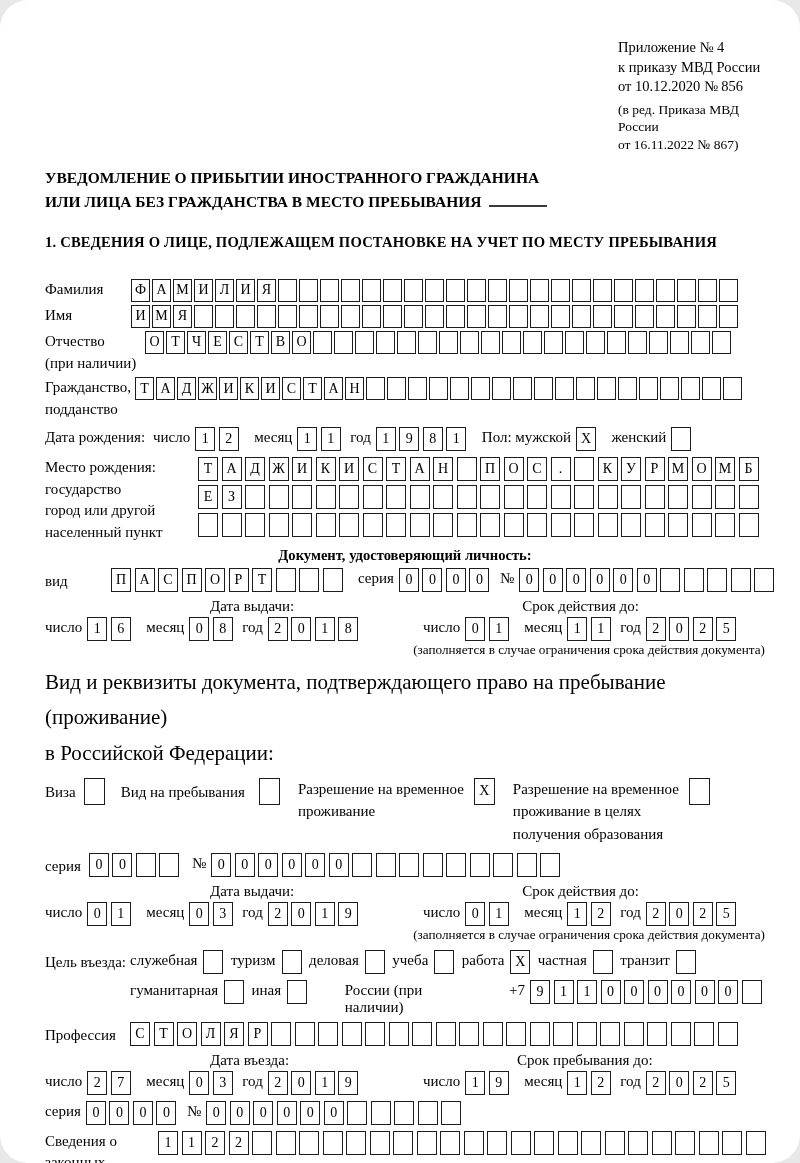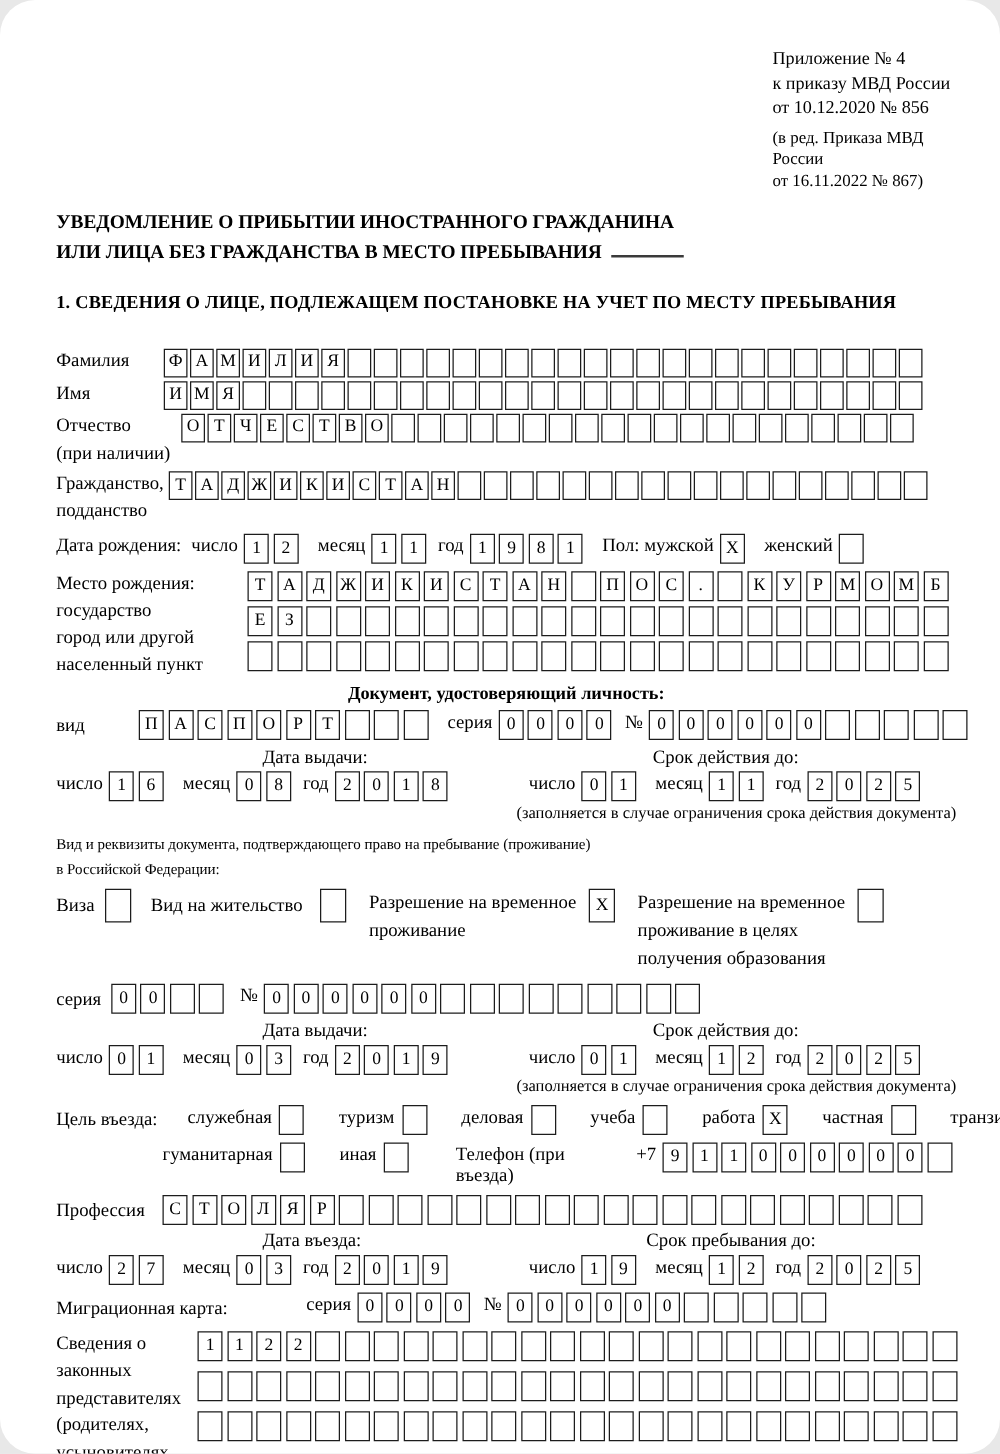--- a/index.html
+++ b/index.html
@@ -32,26 +32,26 @@
   .mb { margin-bottom:4px; } .mb2 { margin-bottom:8px; }
   .dl { font-size:15px; margin:2px 5px 0 12px; }
   .dl.first { margin-left:0; }
   
   .date-heads { display:flex; font-size:15px; margin-top:5px; margin-bottom:2px; }
   .dh1 { margin-left:165px; } .dh2 { margin-left:228px; }
   .date-row { display:flex; }
   .dgroup { display:flex; align-items:flex-start; }
   .dgroup.first { width:378px; }
   .note { text-align:right; font-size:13.2px; margin:1px 0 7px 0; }
-  .para { font-size:12px; line-height:1.7; margin:4px 0 4px 0; }
+  .para { font-size:21px; line-height:1.7; margin:4px 0 4px 0; }
   
   .visa-row { margin-top:6px; margin-bottom:8px; align-items:flex-start; }
   .clbl { text-align:left; font-size:15px; line-height:1.5; margin:0 10px 0 16px; }
   .gap8 { margin-left:8px; } .gap14 { margin-left:14px; }
-  .pp { margin:2px 6px 0 24px; font-size:15px; }
+  .pp { margin:2px 6px 0 4px; font-size:15px; }
   .pp0 { margin:2px 6px 0 0; font-size:15px;text-align:center; }
   .indent { margin-left:85px; }
   .mt6 { margin-top:6px; }
 </style>
 </head>
 <body>
 
 <div class="page">
 
   <div class="hdr">
@@ -423,21 +423,21 @@
   <div class="para">
     <span>Вид и реквизиты документа, подтверждающего право на пребывание (проживание)</span><br>
     <span>в Российской Федерации:</span>
   </div>
 
   <div class="row visa-row">
     <span class="lbl" style="padding-top:4px">Виза</span>
     <span class="cells big gap8">
         <span class="cell"></span>
       </span>
-    <span class="lbl gap14" style="padding-top:4px">Вид на жительство</span>
+    <span class="lbl gap14" style="padding-top:4px">Вид на пребывания</span>
     <span class="cells big gap14">
         <span class="cell"></span>
       </span>
     <div class="clbl">
       <span>Разрешение на временное</span><br>
       <span>проживание</span>
     </div>
     <span class="cells big">
         <span class="cell">X</span>
       </span>
@@ -559,21 +559,21 @@
 
   <div class="row mt6 indent">
     <span class="pp0">гуманитарная</span>
     <span class="cells sp">
         <span class="cell"></span>
       </span>
     <span class="pp">иная</span>
     <span class="cells sp">
         <span class="cell"></span>
       </span>
-    <span class="dl" style="margin-left:34px">Телефон (при въезда)</span>
+    <span class="dl" style="margin-left:34px">России (при наличии)</span>
     <span class="dl" style="margin-left:22px">+7</span>
     <span class="cells sp">
         <span class="cell">9</span>
         <span class="cell">1</span>
         <span class="cell">1</span>
         <span class="cell">0</span>
         <span class="cell">0</span>
         <span class="cell">0</span>
         <span class="cell">0</span>
         <span class="cell">0</span>
@@ -653,21 +653,20 @@
       <span class="cells sp">
           <span class="cell">2</span>
           <span class="cell">0</span>
           <span class="cell">2</span>
           <span class="cell">5</span>
         </span>
     </div>
   </div>
 
   <div class="row mt6">
-    <span class="lbl w200" style="padding-top:3px">Миграционная карта:</span>
     <span class="dl first">серия</span>
     <span class="cells sp">
         <span class="cell">0</span>
         <span class="cell">0</span>
         <span class="cell">0</span>
         <span class="cell">0</span>
       </span>
     <span class="dl" style="margin-left:7px">№</span>
     <span class="cells sp">
         <span class="cell">0</span>

